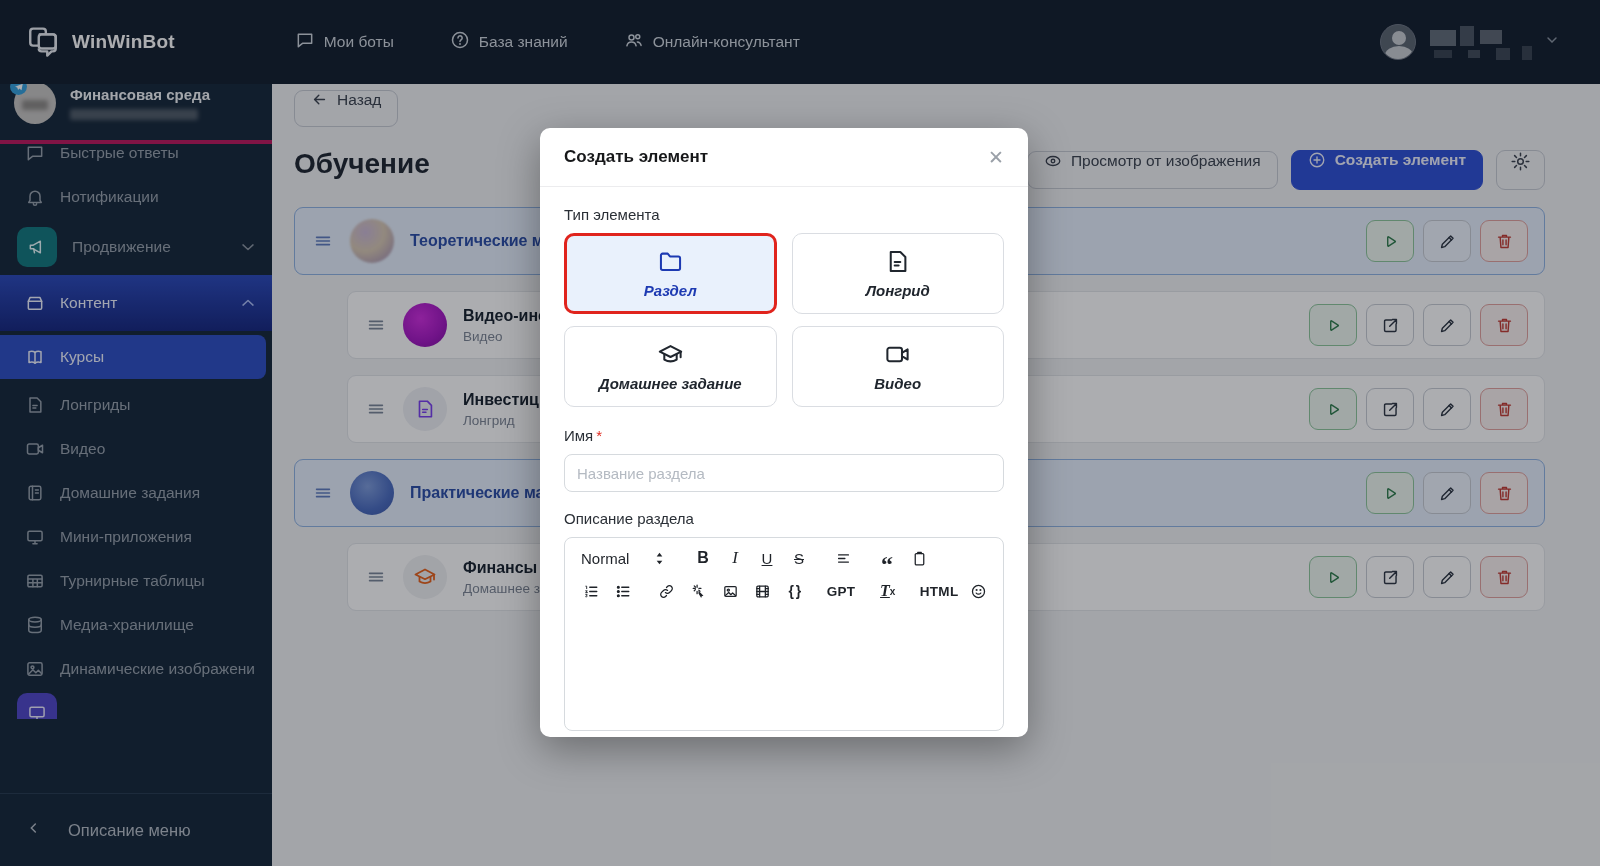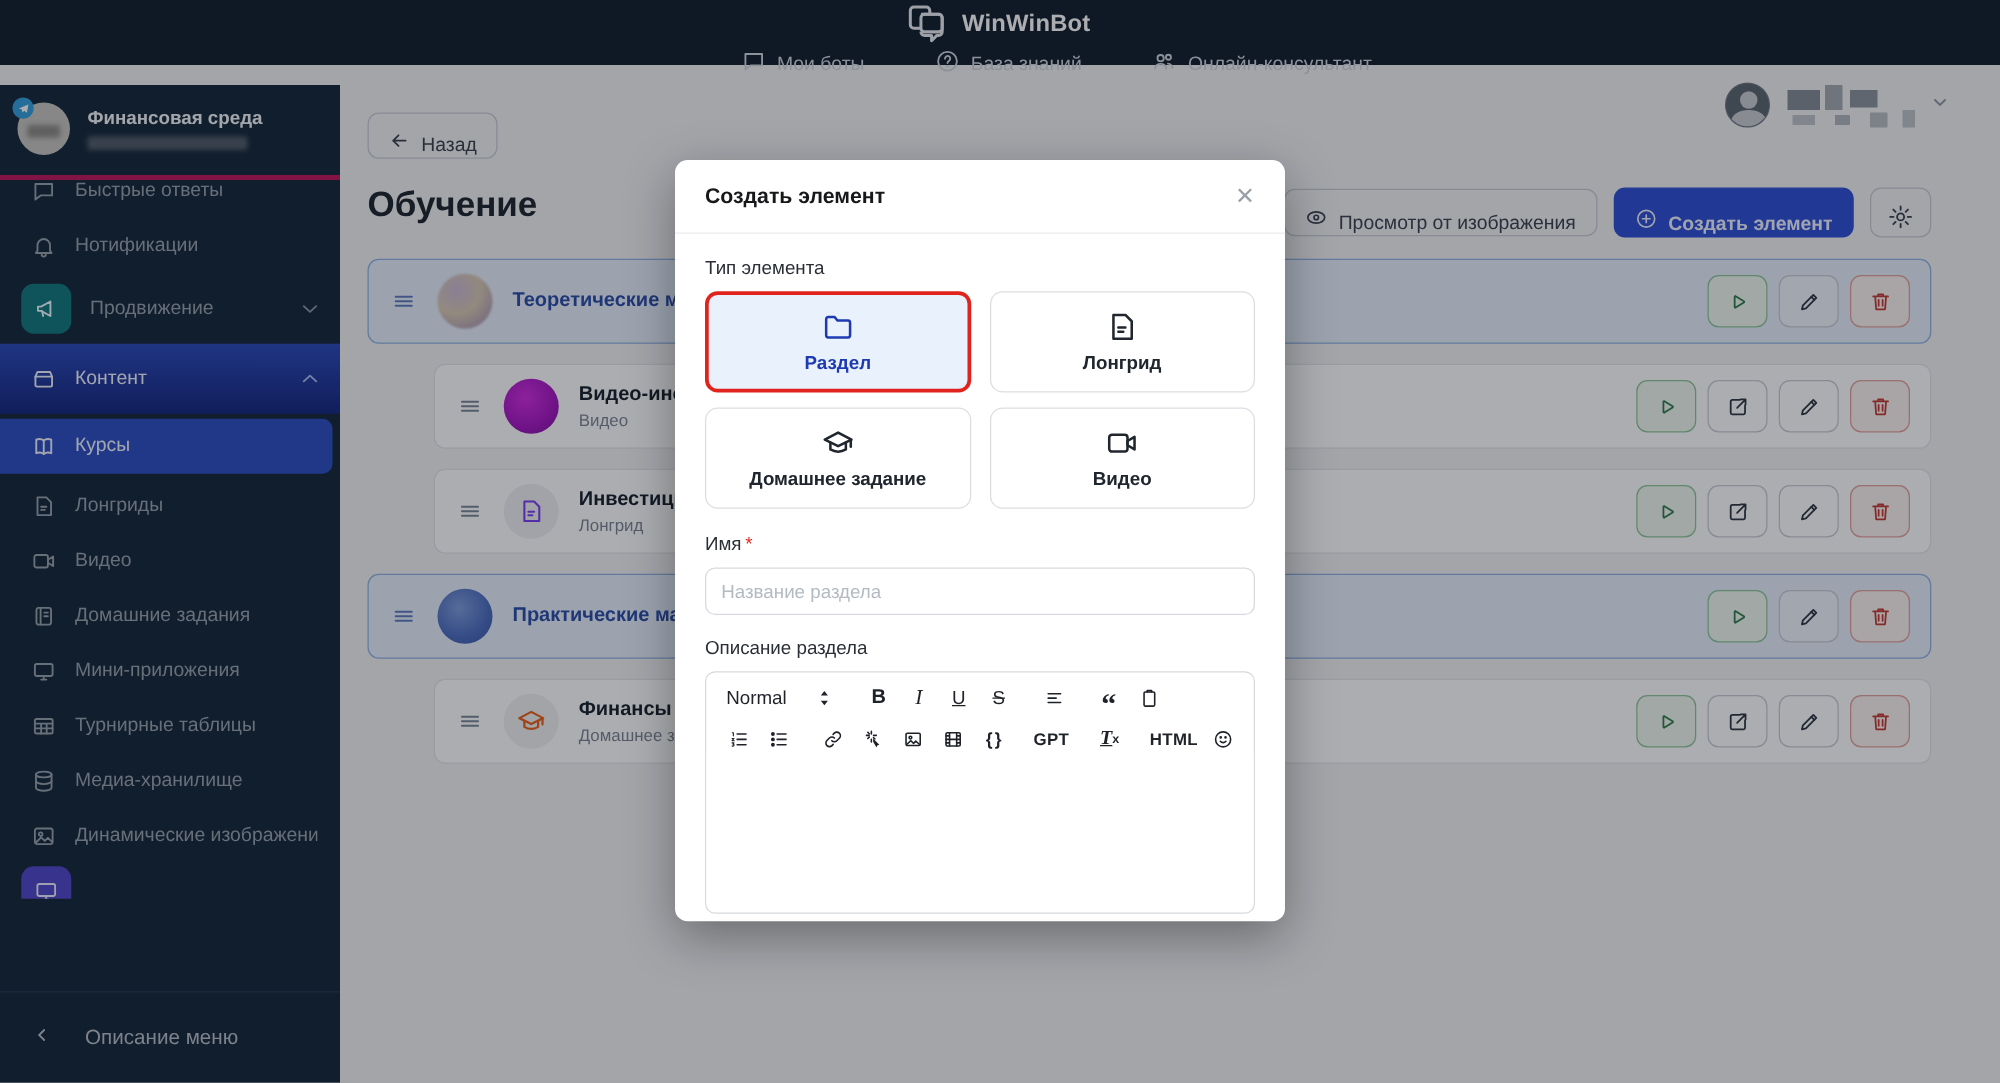--- a/index.html
+++ b/index.html
@@ -1,21 +1,21 @@
 <!DOCTYPE html>
 <html lang="ru"><head>
 <meta charset="utf-8">
 <style>
   * { margin:0; padding:0; box-sizing:border-box; }
   html,body { width:1600px; height:866px; overflow:hidden; background:#f2f3f5;
     font-family:"Liberation Sans", sans-serif; }
 
   
-  .navbar { position:fixed; left:0; top:0; width:1600px; height:52px; background:#121d2c;
-    display:flex; align-items:center; z-index:5;flex-direction:column; }
+  .navbar { position:fixed; left:0; top:0; width:1600px; height:84px; background:#121d2c;
+    display:flex; align-items:center; z-index:5; }
   .brand { display:flex; align-items:center; gap:12px; padding:0 30px 0 26px; color:#fff; }
   .brand-name { font-size:19px; font-weight:700; letter-spacing:.2px; }
   .nav-items { display:flex; align-items:center; gap:56px; margin-left:90px; }
   .nav-item { display:flex; align-items:center; gap:9px; color:#cfd6de; font-size:15.5px; cursor:pointer; }
   .nav-item svg { width:20px; height:20px; }
   .nav-right { margin-left:auto; display:flex; align-items:center; gap:14px; padding-right:40px; }
   .nav-avatar { width:36px; height:36px; border-radius:50%; background:#5a6470; position:relative; overflow:hidden; border:1px solid #6d7683; }
   .nav-avatar .head { position:absolute; left:11px; top:6px; width:14px; height:14px; border-radius:50%; background:#c9cdd2; }
   .nav-avatar .body { position:absolute; left:4px; top:21px; width:28px; height:18px; border-radius:50%; background:#c9cdd2; }
   .pix { position:relative; width:100px; height:40px; }
@@ -44,21 +44,21 @@
   .iconbox.teal { background:#11787e; color:#eafcfd; }
   .iconbox.indigo { background:#4f46c8; color:#eceafd; }
   .m-item.active-group { background:linear-gradient(180deg,#2a49bb 0%,#15267f 100%); color:#f0f3ff; height:56px; }
   .m-item.active-group .chev { color:#aabcf5; }
   .m-item.active-sub { background:#2c4ec4; color:#f0f3ff; width:266px; border-radius:0 8px 8px 0; margin:4px 0; }
   .side-footer { position:absolute; left:0; bottom:0; width:272px; height:73px; border-top:1px solid #263a4f;
     display:flex; align-items:center; gap:26px; padding-left:26px; color:#b6bec7; font-size:16.5px; background:#152739; cursor:pointer; }
 
   
   .main { position:fixed; left:272px; top:68px; width:1328px; height:798px; background:#f2f3f5; padding:22px 55px 0 22px; }
-  .btn { display:inline-flex; align-items:flex-end; gap:9px; border:1px solid #c7ccd4; border-radius:9px;
+  .btn { display:inline-flex; align-items:flex-start; gap:9px; border:1px solid #c7ccd4; border-radius:9px;
     background:transparent; font-size:15.5px; color:#3a424e; padding:0 16px; height:38px; cursor:pointer; font-family:inherit; }
   .back-btn { height:37px; }
   .page-title { margin-top:21px; font-size:28px; font-weight:700; color:#1d2530; }
   .head-actions { position:absolute; top:82px; right:55px; display:flex; gap:13px; align-items:center; }
   .btn.primary { background:#2d4fd6; border-color:#2d4fd6; color:#eef1ff; font-weight:600; height:40px; }
   .btn.icon-only { width:49px; justify-content:center; padding:0; height:40px; }
   .rows { margin-top:27px; display:flex; flex-direction:column; }
   .row { display:flex; align-items:center; gap:16px; height:68px; border-radius:9px; padding:0 16px 0 17px; margin-bottom:16px; }
   .row.section { background:#e7f0fd; border:1px solid #8fb3e4; }
   .row.item { background:#ffffff; border:1px solid #e2e5e9; margin-left:53px; }
@@ -81,21 +81,21 @@
   .modal { position:fixed; left:540px; top:128px; width:488px; height:609px; background:#fff; border-radius:10px;
     box-shadow:0 12px 40px rgba(0,0,0,.35); z-index:30; overflow:hidden; }
   .modal-head { display:flex; align-items:center; justify-content:space-between; padding:19px 24px; border-bottom:1px solid #ececee; }
   .modal-title { font-size:17px; font-weight:700; color:#17181a; }
   .modal-close { color:#9aa0a8; font-size:19px; cursor:pointer; line-height:1; }
   .modal-body { padding:19px 24px 0; }
   .field-label { font-size:15px; color:#2a2f36; margin-bottom:10px; }
   .req { color:#e02b20; margin-left:3px; }
   .type-grid { display:grid; grid-template-columns:1fr 1fr; gap:12px 15px; margin-bottom:20px; }
   .type-card { height:81px; border:1px solid #dadde2; border-radius:10px; display:flex; flex-direction:column;
-    align-items:center; justify-content:center; gap:7px; cursor:pointer; color:#20262e; background:#fff; }
+    align-items:center; justify-content:center; gap:7px; cursor:pointer; color:#20262e; background:#fff;font-style:italic; }
   .type-card svg { width:27px; height:27px; }
   .type-card .t-lbl { font-size:15px; font-weight:600; }
   .type-card.selected { border:3px solid #e0241d; background:#e9f1fc; color:#1d3ab2; }
   .text-input { width:100%; height:38px; border:1px solid #d6dade; border-radius:8px; padding:0 12px; font-size:15px;
     color:#222; font-family:inherit; margin-bottom:18px; }
   .text-input::placeholder { color:#b4bac2; }
   .editor { border:1px solid #d6dade; border-radius:8px; height:194px; overflow:hidden; }
   .tb { display:flex; align-items:center; gap:4px; padding:7px 10px 0 12px; flex-wrap:nowrap; }
   .tb:last-of-type { padding-bottom:7px; border-bottom:1px solid #e6e8eb; }
   .tb-btn { display:flex; align-items:center; justify-content:center; min-width:28px; height:26px; padding:0 4px;

